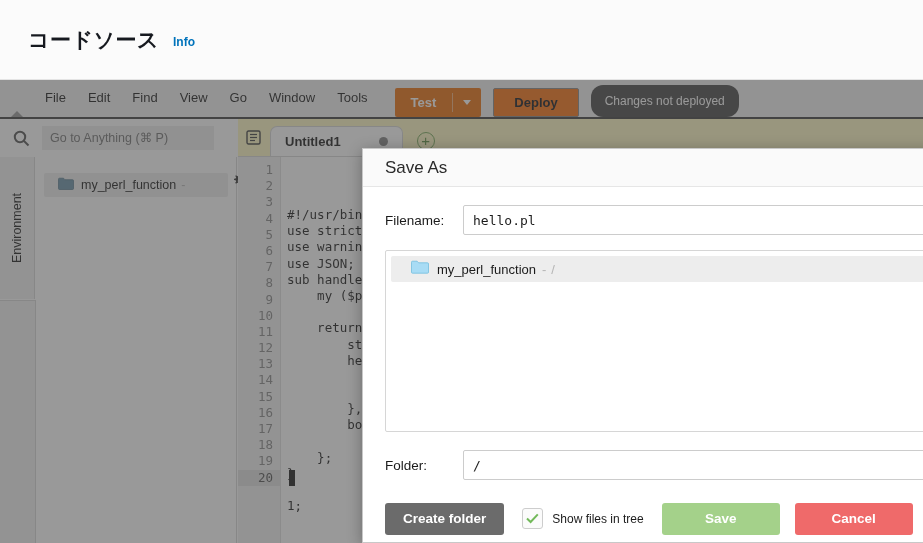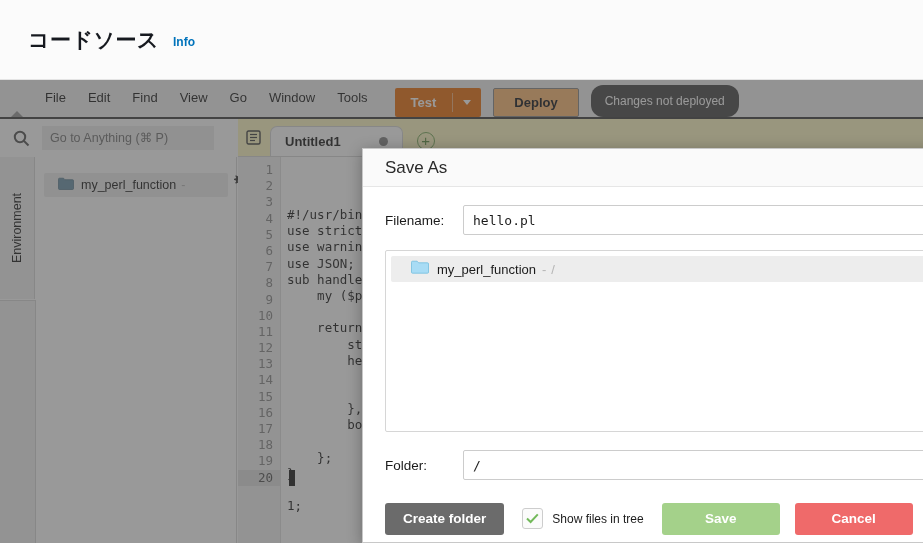--- a/index.html
+++ b/index.html
@@ -58,21 +58,21 @@
   .btn-test .lbl { padding: 0 16px; }
   .btn-test .divider { width: 1px; height: 19px; background: rgba(255,255,255,.45); }
   .btn-test .arr { padding: 0 10px; display: flex; align-items: center; }
   .caret-down-w {
     width: 0; height: 0;
     border-left: 4px solid transparent; border-right: 4px solid transparent;
     border-top: 5px solid #ffffff;
   }
   .btn-deploy {
     margin-left: 12px; height: 29px; padding: 0 20px;
-    background: #fdba74; border: 1px solid #8b8b8b; border-radius: 2px;
+    background: #f97316; border: 1px solid #8b8b8b; border-radius: 2px;
     font-size: 13px; font-weight: bold; color: #16191f;
     display: flex; align-items: center; cursor: pointer;
   }
   .badge-deploy {
     margin-left: 12px; height: 24px; padding: 16px 14px; border-radius: 12px;
     background: #4a4a4a; color: #ffffff; font-size: 12px;
     display: flex; align-items: center;
   }
 
   

